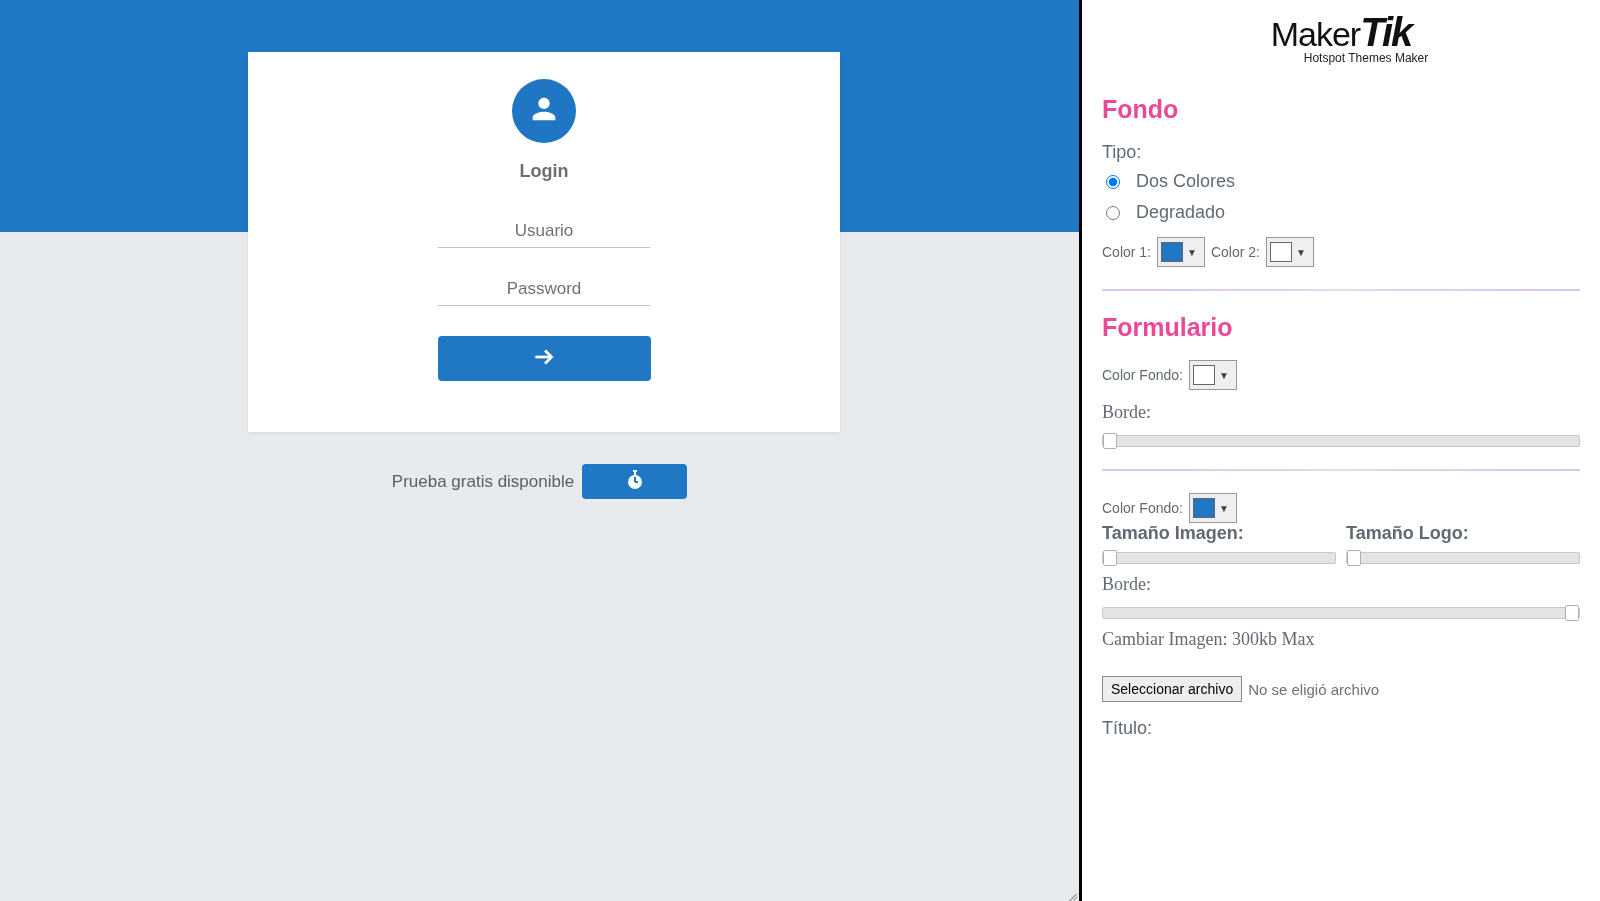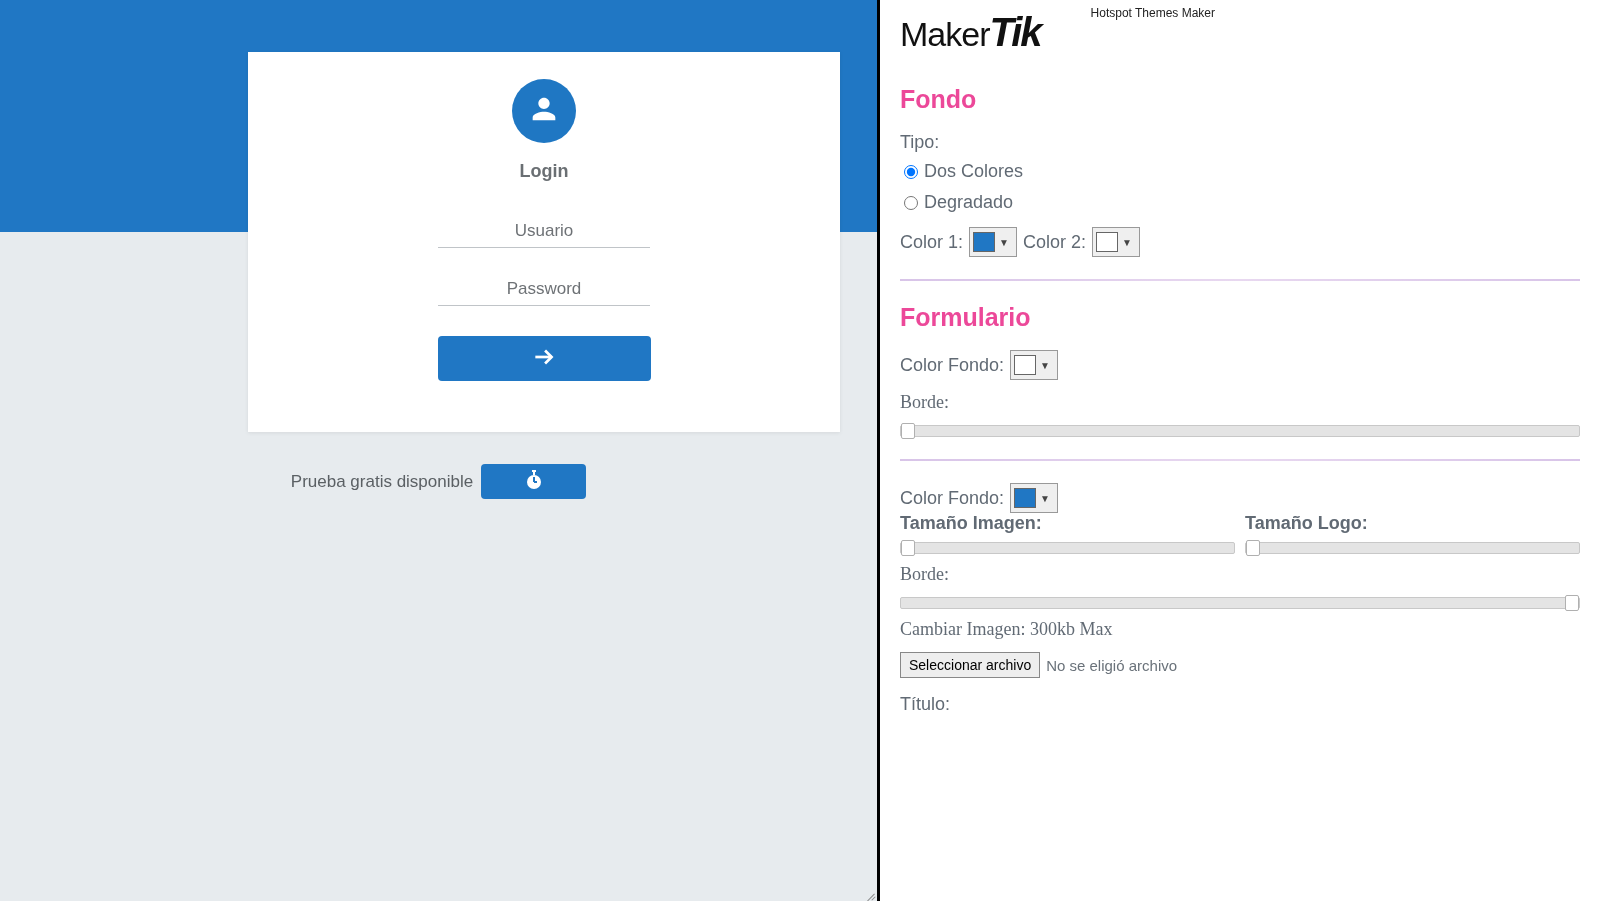--- a/index.html
+++ b/index.html
@@ -1,58 +1,58 @@
 <!DOCTYPE html>
 <html><head>
 <meta charset="utf-8">
 <style>
 * { margin: 0; padding: 0; box-sizing: border-box; }
 body { font-family: Arial, Helvetica, sans-serif; width: 1600px; height: 901px; overflow: hidden; display: flex; }
-.preview-pane { width: 880px; height: 100%; position: relative; background: #e7ebee; border-right: 3px solid #000; }
+.preview-pane { width: 1082px; height: 100%; position: relative; background: #e7ebee; border-right: 3px solid #000; }
 .preview-top { position: absolute; top: 0; left: 0; right: 0; height: 232px; background: #2077c4; }
 .login-card { position: absolute; top: 52px; left: 248px; width: 592px; height: 380px; background: #fff; box-shadow: 0 1px 4px rgba(0,0,0,0.08); display: flex; flex-direction: column; align-items: center; padding-top: 27px; }
 .avatar-circle { width: 64px; height: 64px; border-radius: 50%; background: #1f77c3; display: flex; align-items: center; justify-content: center; margin-bottom: 18px; }
 .avatar-circle svg { width: 34px; height: 34px; fill: #fff; }
 .login-title { color: #6a6f73; font-size: 18px; font-weight: bold; margin-bottom: 32px; }
 .login-input { width: 212px; height: 34px; border: none; border-bottom: 1px solid #c0c4c8; background: transparent; text-align: center; font-size: 17px; color: #be185d; margin-bottom: 24px; outline: none; }
 .login-input::placeholder { color: #6e7276; }
 .login-submit { width: 213px; height: 45px; background: #2077c4; border: none; border-radius: 4px; display: flex; align-items: center; justify-content: center; cursor: pointer; margin-top: 6px; }
 .login-submit svg { width: 26px; height: 26px; stroke: #fff; stroke-width: 2.5; fill: none; }
 .trial-row { position: absolute; top: 464px; left: 0; right: 0; display: flex; align-items: center; justify-content: center; gap: 8px; }
 .trial-text { color: #5b6064; font-size: 17px; }
 .trial-btn { width: 105px; height: 35px; background: #2077c4; border: none; border-radius: 4px; display: flex; align-items: center; justify-content: center; cursor: pointer; }
 .trial-btn svg { width: 24px; height: 24px; fill: #fff; }
 .resize-handle { position: absolute; bottom: 0; right: 0; width: 14px; height: 14px; }
 .resize-handle::before, .resize-handle::after { content: ''; position: absolute; background: #888; }
 .resize-handle::before { width: 10px; height: 1px; bottom: 3px; right: 1px; transform: rotate(-45deg); }
 .resize-handle::after { width: 5px; height: 1px; bottom: 2px; right: 1px; transform: rotate(-45deg); }
 
 .sidebar { flex: 1; height: 100%; background: #fff; overflow-y: auto; position: relative; }
 .sidebar-inner { padding: 0 20px 40px 20px; }
-.logo-area { display: flex; flex-direction: row; padding-top: 10px; margin-bottom: 30px; }
+.logo-area { display: flex; flex-direction: column; align-items: center; padding-top: 10px; margin-bottom: 30px; }
 .logo-text { font-family: Arial, sans-serif; font-size: 34px; font-weight: normal; color: #111; letter-spacing: -1px; }
 .logo-text .tik { font-weight: 900; font-style: italic; font-size: 40px; letter-spacing: -2px; }
 .logo-sub { font-size: 12px; color: #222; margin-top: -4px; margin-left: 50px; }
 
 .section-heading { font-size: 25px; font-weight: bold; color: #ec4899; margin-bottom: 18px; }
 .field-label { font-size: 18px; color: #616a74; margin-bottom: 8px; display: block; }
-.radio-row { display: flex; align-items: center; gap: 6px; margin-bottom: 10px; margin-left: 4px; }
+.radio-row { display: flex; align-items: center; gap: 16px; margin-bottom: 10px; margin-left: 4px; }
 .radio-row input[type=radio] { width: 14px; height: 14px; }
 .radio-row label { font-size: 18px; color: #616a74; }
 .color-row { display: flex; align-items: center; gap: 6px; margin-top: 14px; flex-wrap: wrap; }
-.color-label { font-size: 18px; color: #616a74; }
+.color-label { font-size: 14px; color: #616a74; }
 .color-picker { display: inline-flex; align-items: center; border: 1px solid #999; background: #efefef; padding: 3px; height: 30px; cursor: pointer; }
 .color-swatch { width: 22px; height: 20px; border: 1px solid #666; }
 .color-arrow { font-size: 10px; color: #444; padding: 0 4px; }
 .section-divider { height: 2px; background: linear-gradient(to right, #d8c4e8, #e8d8f0, #d8c4e8); margin: 22px 0; border: none; }
 .slider-track { width: 100%; height: 12px; background: #e4e4e4; border: 1px solid #c8c8c8; border-radius: 2px; position: relative; margin-top: 4px; }
 .slider-thumb { position: absolute; width: 14px; height: 16px; background: #fff; border: 1px solid #b0b0b0; border-radius: 2px; top: -3px; }
 .slider-row-split { display: flex; gap: 10px; }
 .slider-col { flex: 1; }
-.file-row { display: flex; align-items: center; gap: 6px; margin-top: 4px; }
+.file-row { display: flex; align-items: center; gap: 6px; margin-top: 18px; }
 .file-btn { font-size: 14px; padding: 4px 8px; border: 1px solid #888; background: #eee; cursor: pointer; }
 .file-status { font-size: 15px; color: #6a727a; }
 .inline-block { display: inline-block; font-family: Liberation Serif, serif; }
 
 
 .sidebar::-webkit-scrollbar { width: 16px; }
 .sidebar::-webkit-scrollbar-track { background: #f1f1f1; }
 .sidebar::-webkit-scrollbar-thumb { background: #c1c1c1; border-radius: 2px; }
 </style>
 </head>

